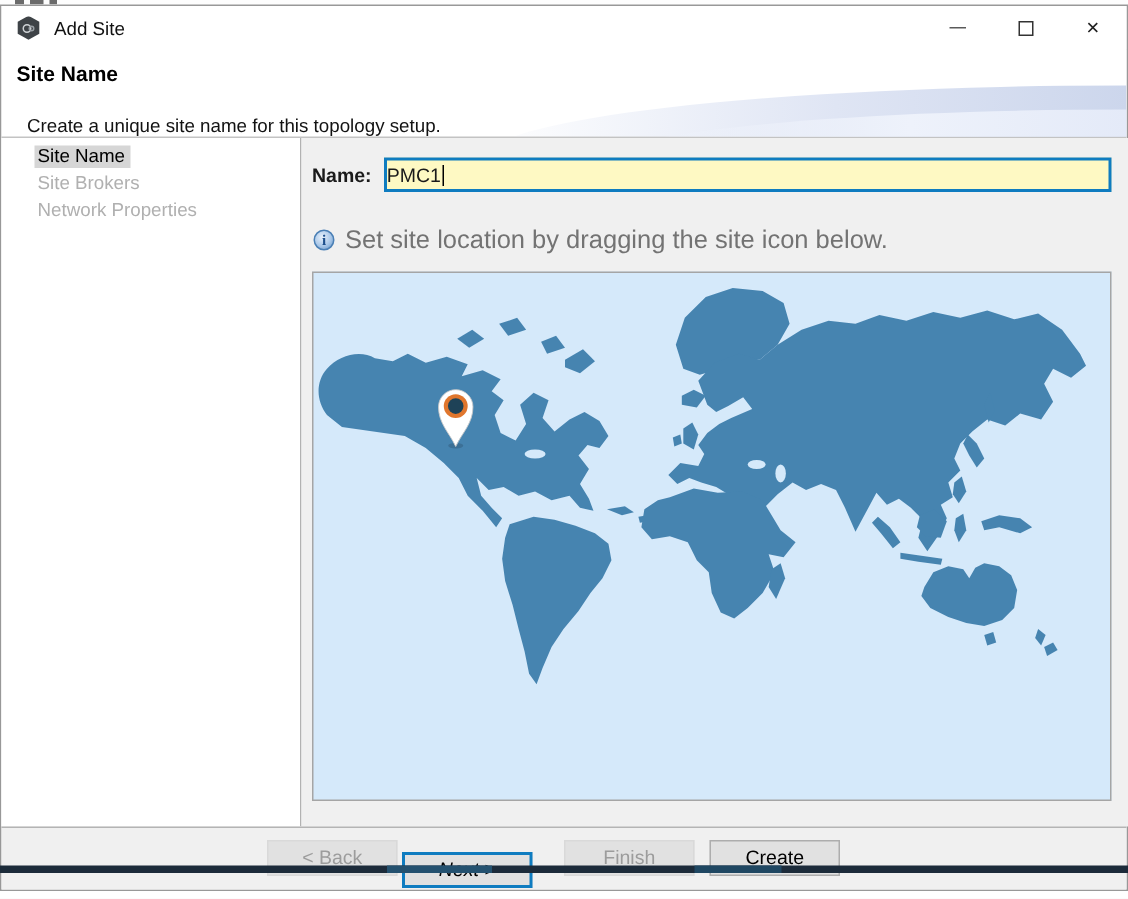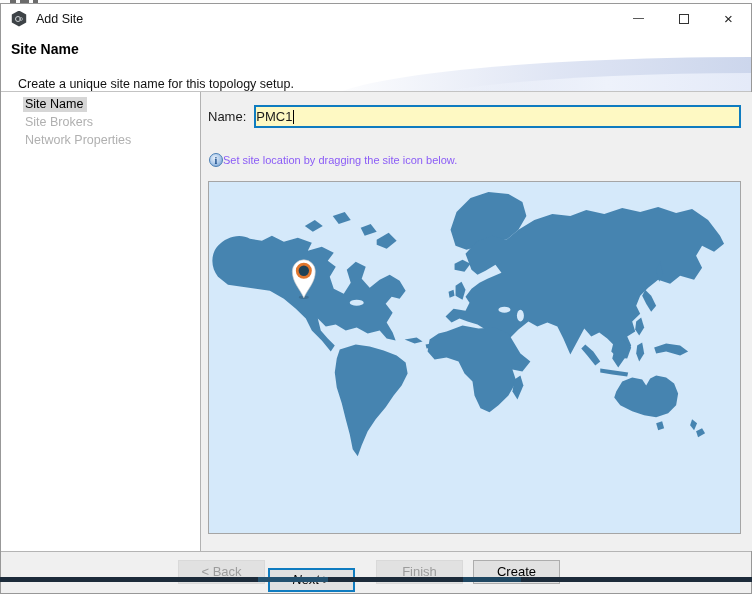--- a/index.html
+++ b/index.html
@@ -47,31 +47,31 @@
   .body { flex:1; min-height:0; display:flex; background:#fff; }
   .sidebar { width:200px; flex:0 0 200px; background:#fff; border-right:1px solid #b2b2b2; padding-top:3px; }
   .side-item { height:18px; line-height:18px; padding-left:22px; font-size:12.5px; white-space:nowrap; }
   .side-item span { padding:0 4px 1px 2px; }
   .side-item.selected span { background:#d6d6d6; color:#000; }
   .side-item.disabled { color:#b0b0b0; }
 
   .main { flex:1; background:var(--content_bg); padding:13px 11px 0 7px; }
 
   .name-row { display:flex; align-items:center; height:23px; }
-  .name-label { margin-right:8px; font-size:13px; }
+  .name-label { margin-right:8px; font-size:13px;font-weight:bold; }
   .text-field { flex:1; height:23px; background:#fef9c3; border:2px solid var(--accent);
     display:flex; align-items:center; padding-left:0; font-size:13px; }
   .caret { display:inline-block; width:1px; height:14px; background:#000; margin-left:1px; }
 
   .info-row { margin-top:24px; height:16px; display:flex; align-items:center; }
   .info-icon { width:14px; height:14px; border-radius:50%; margin-left:1px;
     background:radial-gradient(circle at 40% 35%, #e8f1fb, #a9c7e8 55%, #5d8fc4);
     border:1px solid #4a7fb5; color:#1d4f8c; font-size:10px; font-weight:bold;
     display:flex; align-items:center; justify-content:center; font-family:"Liberation Serif", serif; }
-  .info-text { font-size:11px; color:#8b5cf6; }
+  .info-text { margin-left:7px; font-size:17px; color:#737373; }
 
   .map-panel { margin-top:13px; width:533px; height:353px; border:1px solid #a5a5a5; background:var(--ocean); }
   .map-panel svg { display:block; }
   .land { fill:var(--land); }
   .water { fill:var(--ocean); }
   .pin-ring { fill:var(--pin_ring); }
   .pin-center { fill:var(--pin_center); }
 
   
   .footer { height:42px; flex:0 0 42px; background:var(--content_bg); border-top:1px solid #b4b4b4;

